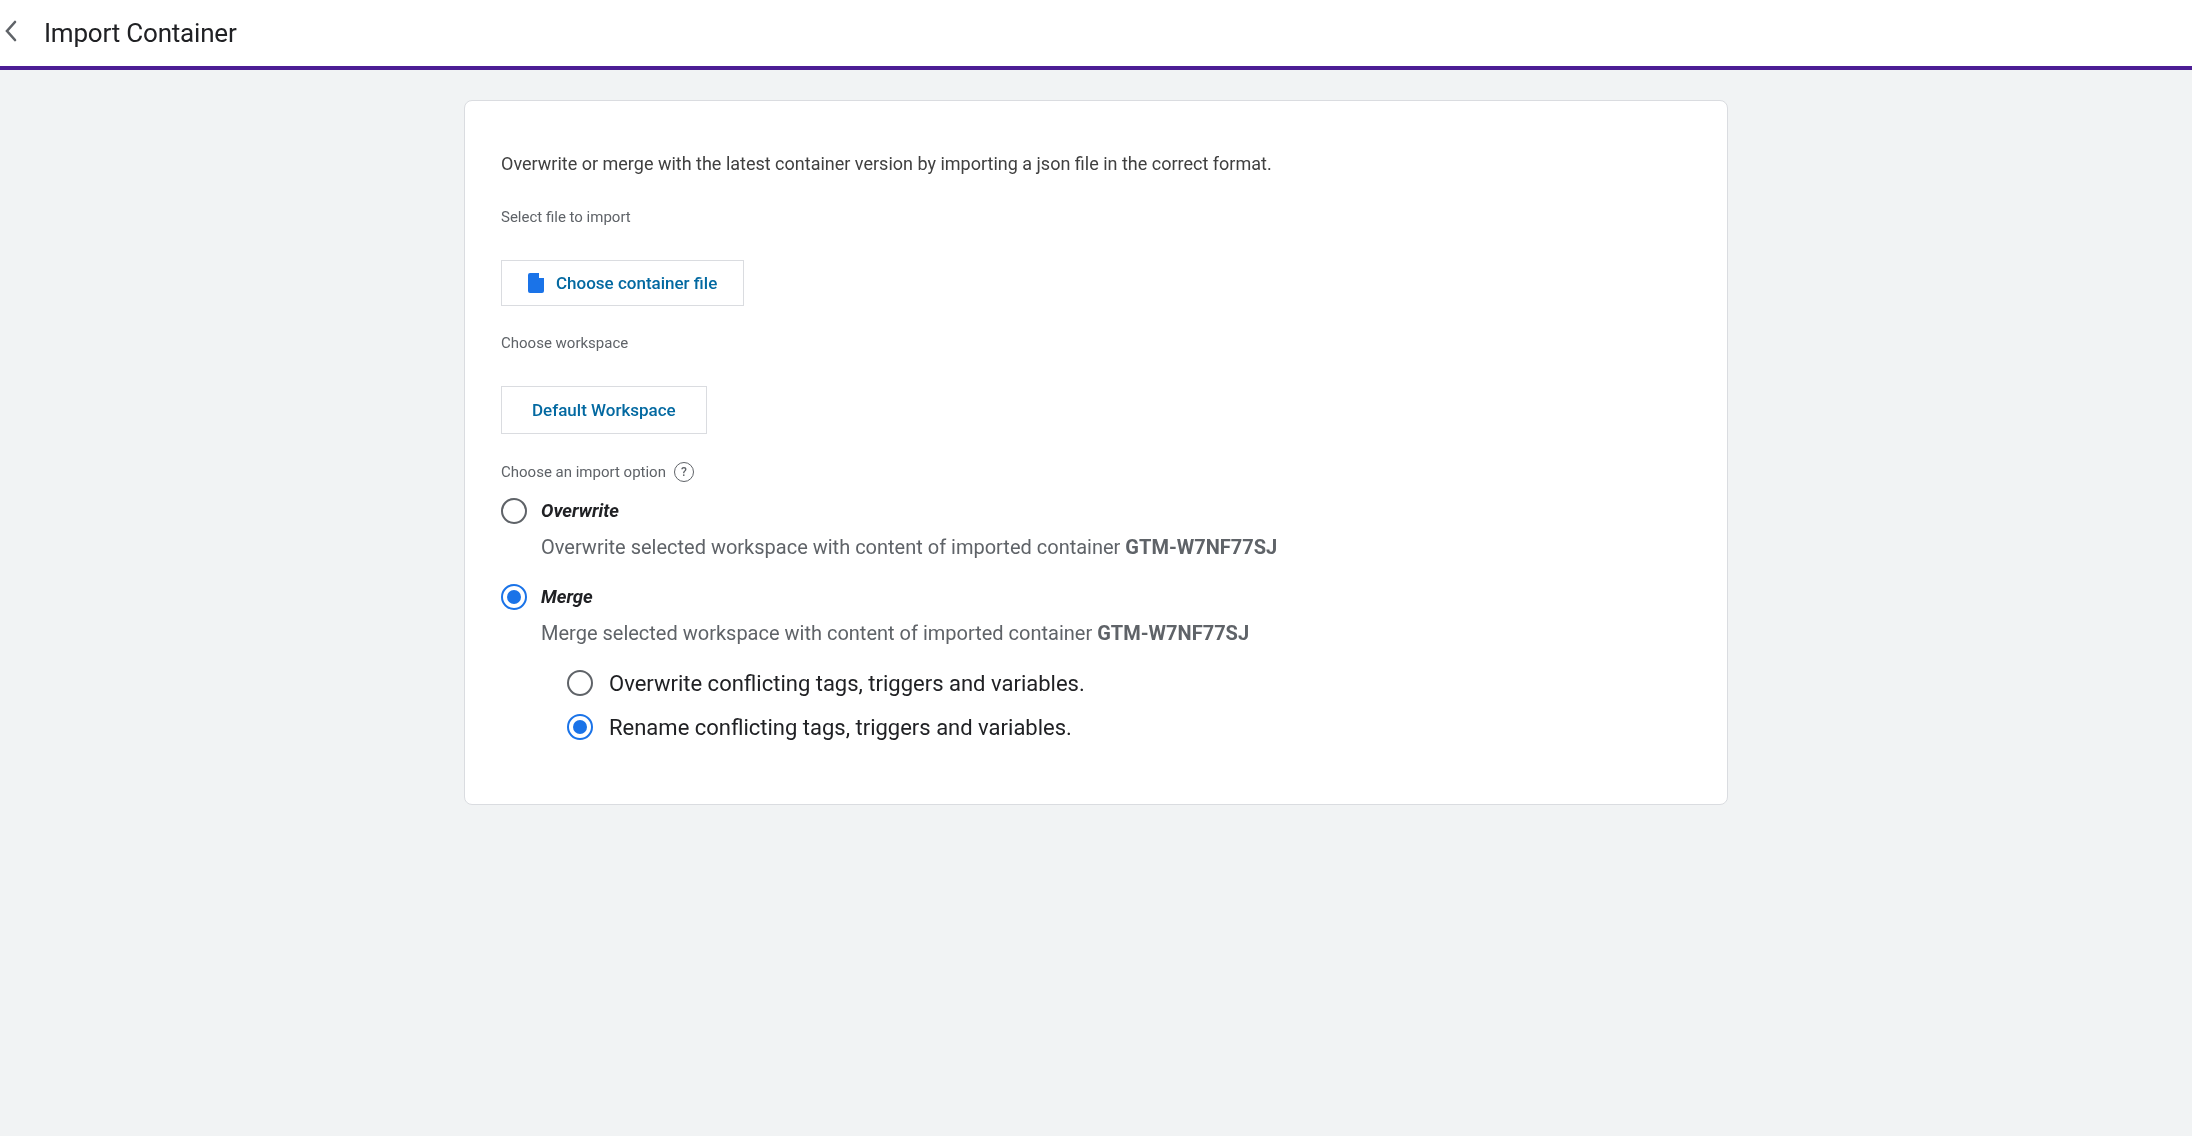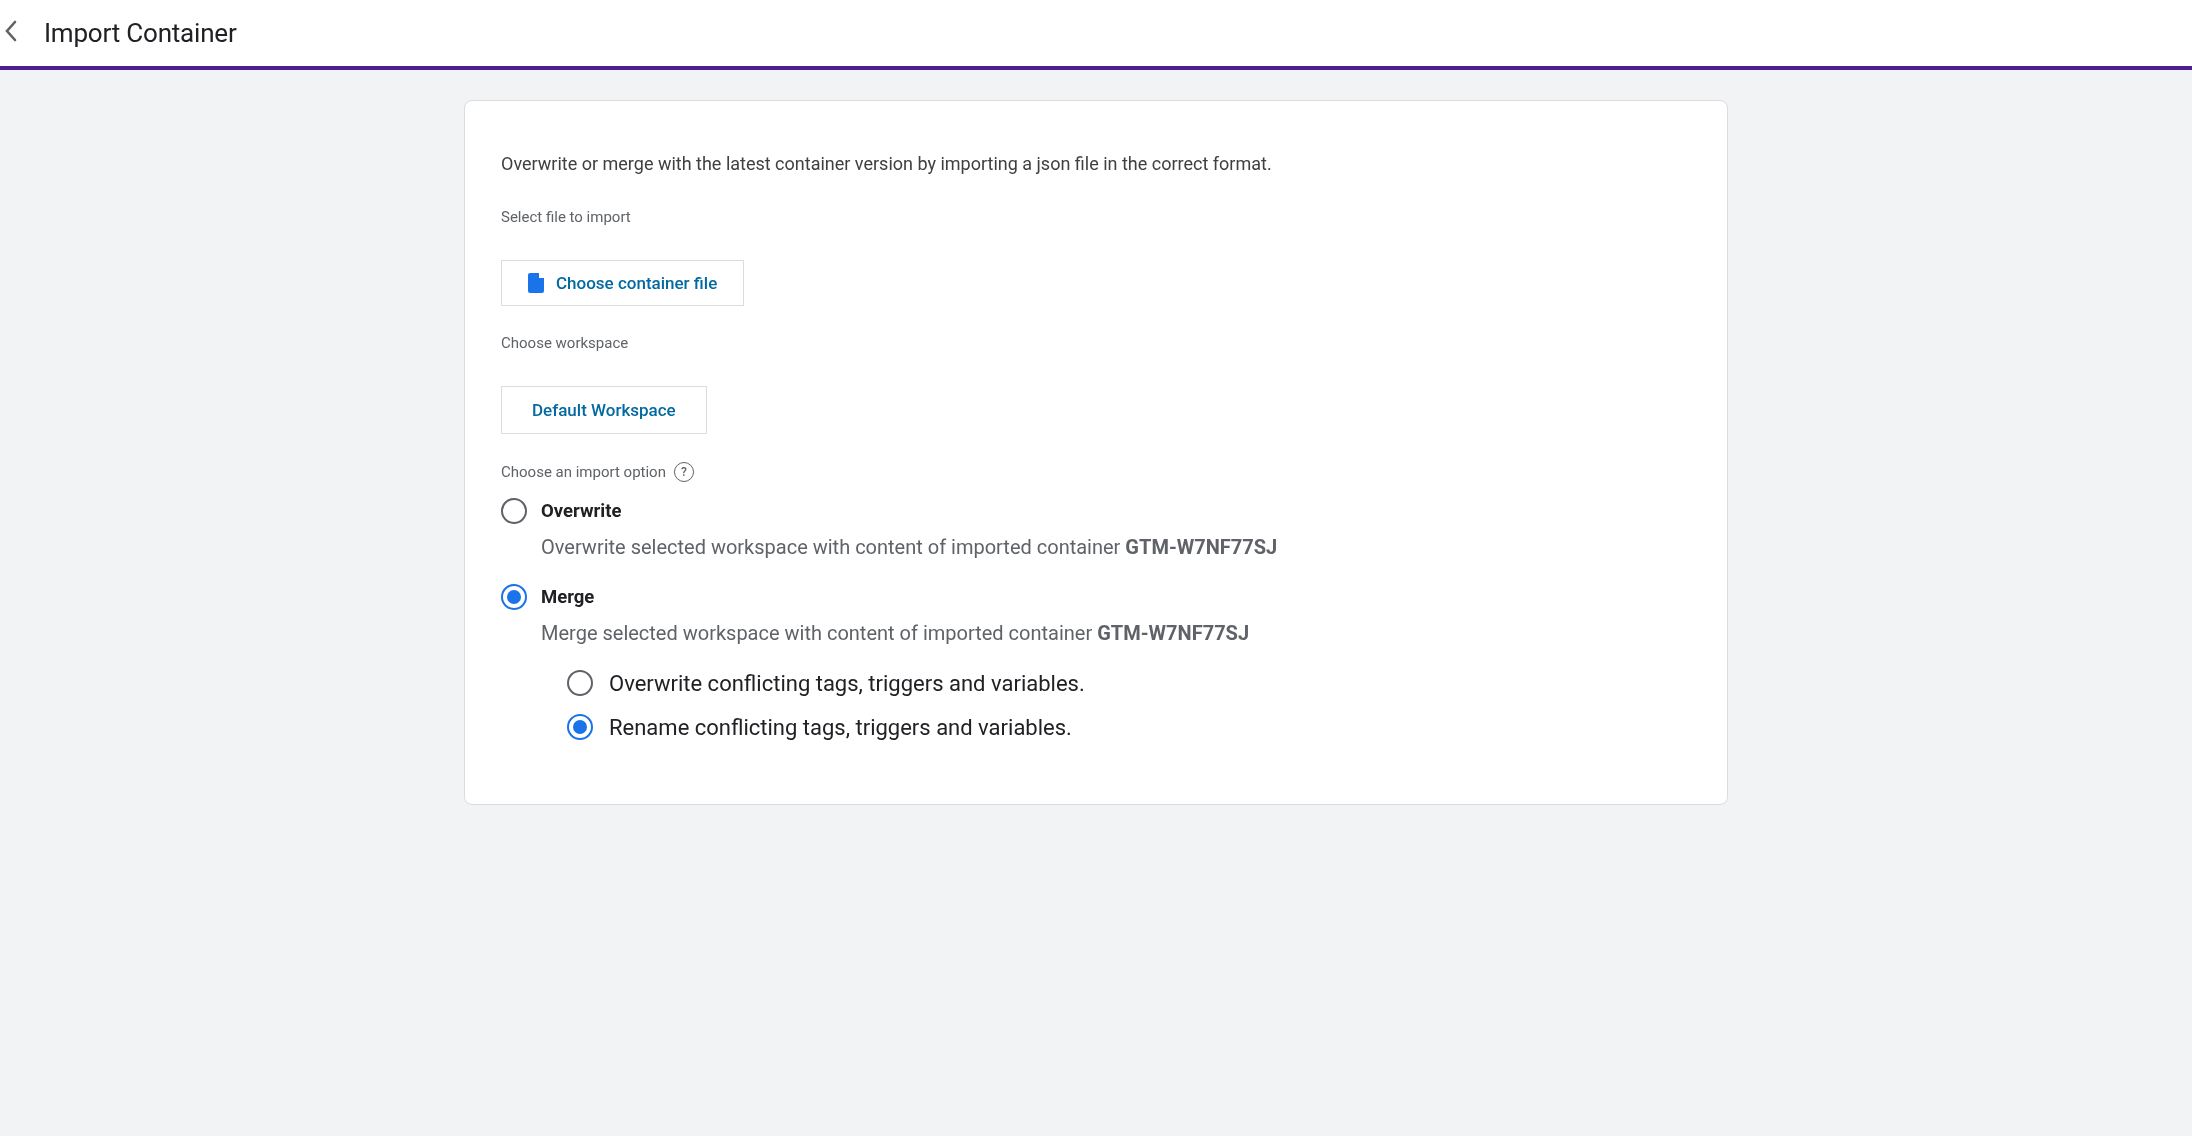--- a/index.html
+++ b/index.html
@@ -119,20 +119,21 @@
       width: 14px;
       height: 14px;
       border-radius: 50%;
       background: #1a73e8;
     }
     .radio-label {
       font-size: 18.5px;
       font-weight: 700;
       color: #202124;
       line-height: 26px;
+      font-style: italic;
     }
     .radio-description {
       font-size: 20px;
       color: #5f6368;
       margin-left: 40px;
       margin-bottom: 22px;
       line-height: 1.5;
     }
     .radio-description b {
       font-weight: 700;

